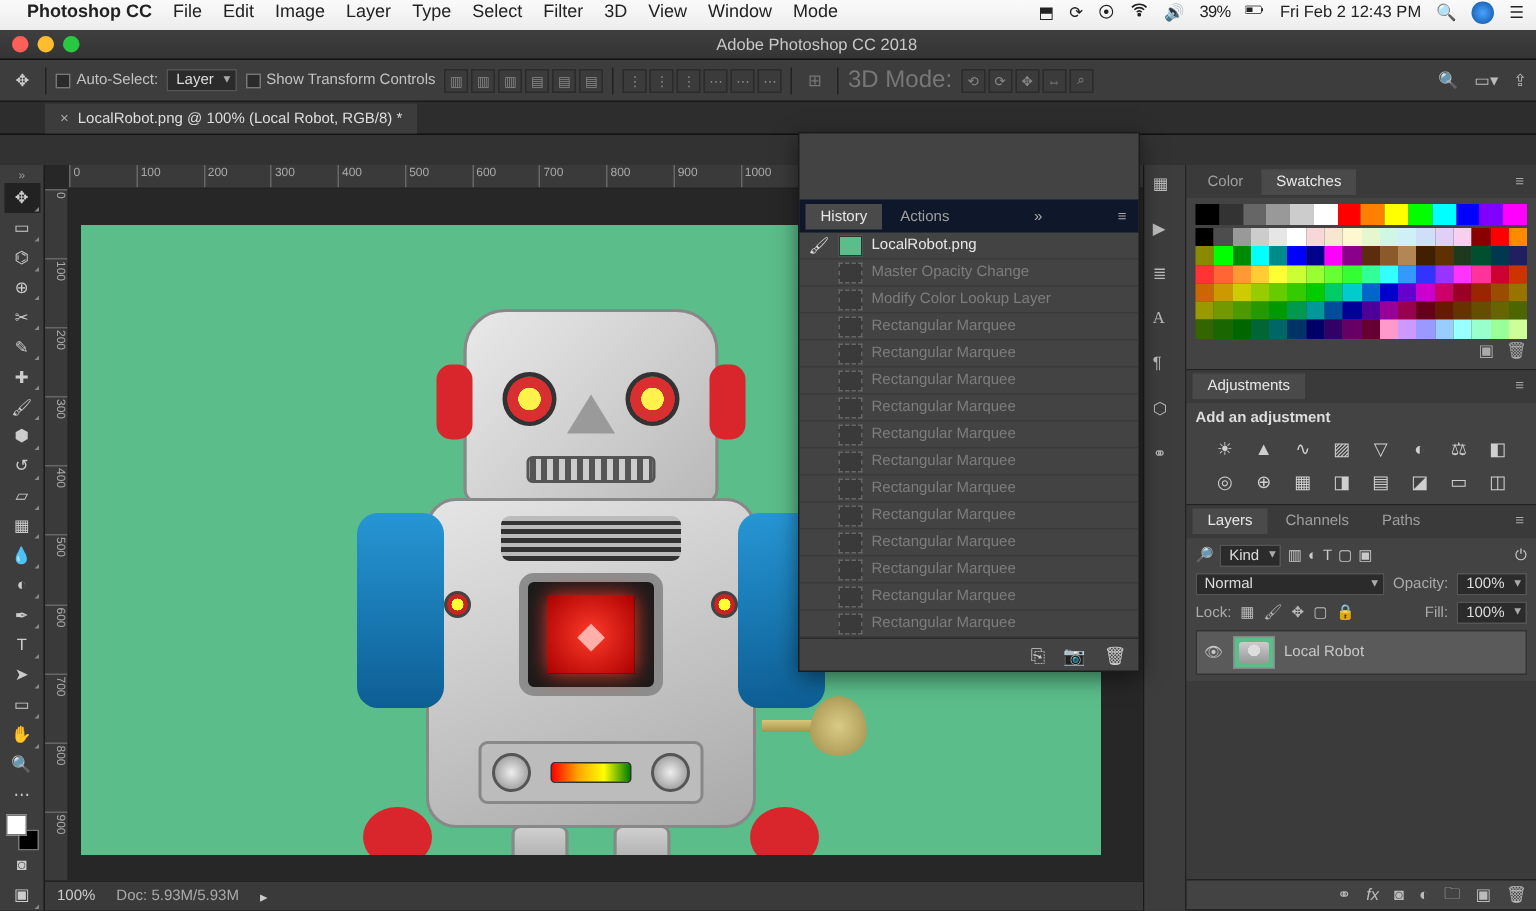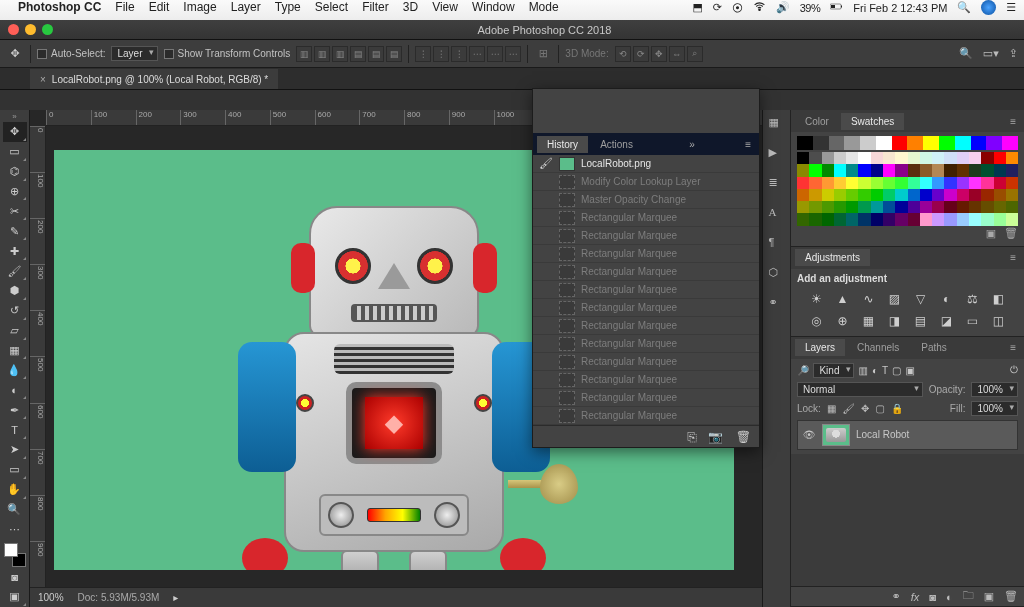--- a/index.html
+++ b/index.html
@@ -224,21 +224,21 @@
       <span>⋮</span>
       <span>⋮</span>
       <span>⋮</span>
       <span>⋯</span>
       <span>⋯</span>
       <span>⋯</span>
     </div>
     <span class="divider"></span>
     <span class="ico" style="color:#777">⊞</span>
     <span class="divider"></span>
-    <span style="color:#777;font-size:10px">3D Mode:</span>
+    <span style="color:#777;font-size:16px">3D Mode:</span>
     <div class="align-icons">
       <span>⟲</span>
       <span>⟳</span>
       <span>✥</span>
       <span>⇔</span>
       <span>⌕</span>
     </div>
     <div class="right">
       <span>🔍</span>
       <span>▭▾</span>
@@ -605,26 +605,26 @@
     </div>
     <div class="hist-list" id="histlist">
       <div class="hist-item doc">
         <span class="brush">🖌</span>
         <span class="ico"></span>
         <span>LocalRobot.png</span>
       </div>
     <div class="hist-item dim">
           <span style="width:14px"></span>
           <span class="ico" style="background:#3a3a3a;border:1px dashed #666"></span>
+          <span>Master Opacity Change</span>
+        </div>
+        <div class="hist-item dim">
+          <span style="width:14px"></span>
+          <span class="ico" style="background:#3a3a3a;border:1px dashed #666"></span>
           <span>Modify Color Lookup Layer</span>
-        </div>
-        <div class="hist-item dim">
-          <span style="width:14px"></span>
-          <span class="ico" style="background:#3a3a3a;border:1px dashed #666"></span>
-          <span>Master Opacity Change</span>
         </div>
         <div class="hist-item dim">
           <span style="width:14px"></span>
           <span class="ico" style="background:#3a3a3a;border:1px dashed #666"></span>
           <span>Rectangular Marquee</span>
         </div>
         <div class="hist-item dim">
           <span style="width:14px"></span>
           <span class="ico" style="background:#3a3a3a;border:1px dashed #666"></span>
           <span>Rectangular Marquee</span>

